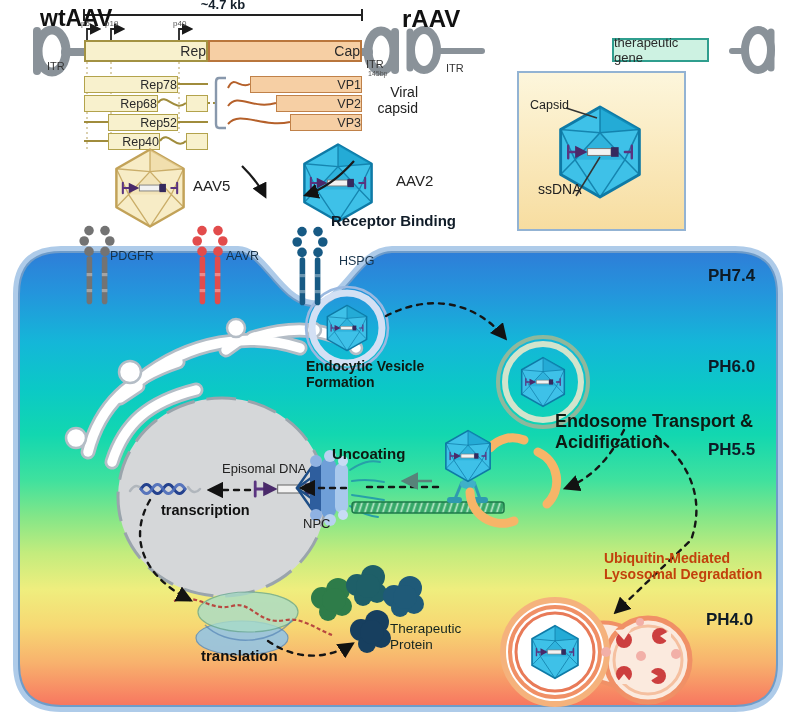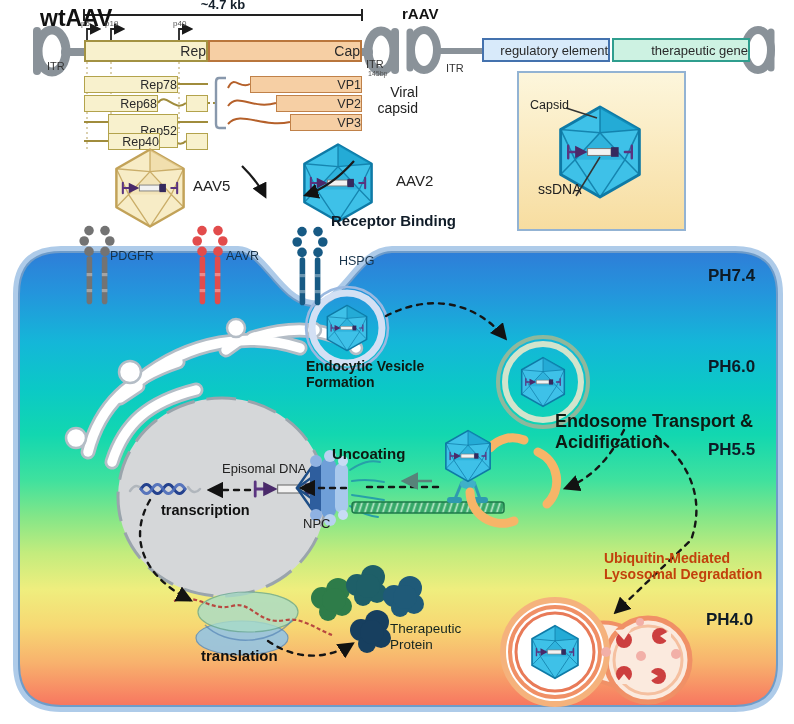--- a/index.html
+++ b/index.html
@@ -94,40 +94,37 @@
   <div class="gbox cap-fill" style="left:208px;top:40px;width:154px;height:22px;font-size:14px;border-width:2px;border-color:#b9763c;">
       <span>Cap</span>
     </div>
   <div class="gbox rep-fill" style="left:84px;top:76px;width:94px;height:17px;font-size:12.5px;">
       <span>Rep78</span>
     </div>
   <div class="gbox rep-fill" style="left:84px;top:95px;width:74px;height:17px;font-size:12.5px;">
       <span>Rep68</span>
     </div>
   <div class="gbox rep-fill" style="left:186px;top:95px;width:22px;height:17px;"></div>
-  <div class="gbox rep-fill" style="left:108px;top:114px;width:70px;height:34px;font-size:12.5px;">
+  <div class="gbox rep-fill" style="left:108px;top:114px;width:70px;height:17px;font-size:12.5px;">
       <span>Rep52</span>
     </div>
   <div class="gbox rep-fill" style="left:108px;top:133px;width:52px;height:17px;font-size:12.5px;">
       <span>Rep40</span>
     </div>
   <div class="gbox rep-fill" style="left:186px;top:133px;width:22px;height:17px;"></div>
   <div class="gbox cap-fill" style="left:250px;top:76px;width:112px;height:17px;font-size:12.5px;">
       <span>VP1</span>
     </div>
   <div class="gbox cap-fill" style="left:276px;top:95px;width:86px;height:17px;font-size:12.5px;">
       <span>VP2</span>
     </div>
   <div class="gbox cap-fill" style="left:290px;top:114px;width:72px;height:17px;font-size:12.5px;">
       <span>VP3</span>
     </div>
-  <div class="gbox" style="left:482px;top:38px;width:128px;height:24px;font-size:13px;background:#d8eafa;border:2px solid #4472ae;">
-      <span>regulatory element</span>
-    </div>
-  <div class="gbox" style="left:612px;top:38px;width:138px;height:24px;font-size:13px;background:#cdf2e2;border:2px solid #2f9e8e;">
+  <div class="gbox" style="left:612px;top:38px;width:97px;height:24px;font-size:13px;background:#cdf2e2;border:2px solid #2f9e8e;">
       <span>therapeutic gene</span>
     </div>
   <div id="inset-box"></div>
 
   <svg id="svg-over" width="794" height="724" viewBox="0 0 794 724">
     <defs>
       <marker id="ah" viewBox="0 0 10 10" refX="8" refY="5" markerWidth="7" markerHeight="7" orient="auto-start-reverse">
         <path d="M0,0 L10,5 L0,10 Z" fill="#121212"></path>
       </marker>
       <marker id="ahg" viewBox="0 0 10 10" refX="8" refY="5" markerWidth="7" markerHeight="7" orient="auto-start-reverse">
@@ -370,21 +367,21 @@
 
   <span class="lbl b" style="left:40px;top:5px;font-size:23px;color:#111;">wtAAV</span>
   <span class="lbl b" style="left:192px;top:-2px;width:62px;text-align:center;font-size:13px;">~4.7 kb</span>
   <span class="lbl" style="left:81px;top:19px;font-size:8px;color:#555;">p5</span>
   <span class="lbl" style="left:105px;top:19px;font-size:8px;color:#555;">p19</span>
   <span class="lbl" style="left:173px;top:19px;font-size:8px;color:#555;">p40</span>
   <span class="lbl" style="left:47px;top:60px;font-size:11px;color:#333;">ITR</span>
   <span class="lbl" style="left:366px;top:58px;font-size:11px;color:#333;">ITR</span>
   <span class="lbl" style="left:368px;top:70px;font-size:7px;color:#555;">145bp</span>
   <span class="lbl" style="left:364px;top:84px;width:54px;text-align:right;font-size:14px;color:#222;">Viral capsid</span>
-  <span class="lbl b" style="left:402px;top:5px;font-size:15px;color:#111;">rAAV</span>
+  <span class="lbl b" style="left:402px;top:5px;font-size:24px;color:#111;">rAAV</span>
   <span class="lbl" style="left:446px;top:62px;font-size:11px;color:#333;">ITR</span>
   <span class="lbl" style="left:530px;top:98px;font-size:12.5px;color:#222;">Capsid</span>
   <span class="lbl" style="left:538px;top:181px;font-size:14px;color:#222;text-align:center;">ssDNA</span>
   <span class="lbl" style="left:193px;top:177px;font-size:15px;color:#222;">AAV5</span>
   <span class="lbl" style="left:396px;top:172px;font-size:15px;color:#222;">AAV2</span>
   <span class="lbl b" style="left:331px;top:212px;font-size:15px;color:#101c28;">Receptor Binding</span>
   <span class="lbl" style="left:110px;top:249px;font-size:12.5px;color:#16324a;">PDGFR</span>
   <span class="lbl" style="left:226px;top:249px;font-size:12.5px;color:#16324a;">AAVR</span>
   <span class="lbl" style="left:339px;top:254px;font-size:12.5px;color:#16324a;">HSPG</span>
   <span class="lbl b" style="left:708px;top:266px;font-size:17px;color:#0d1b26;">PH7.4</span>

